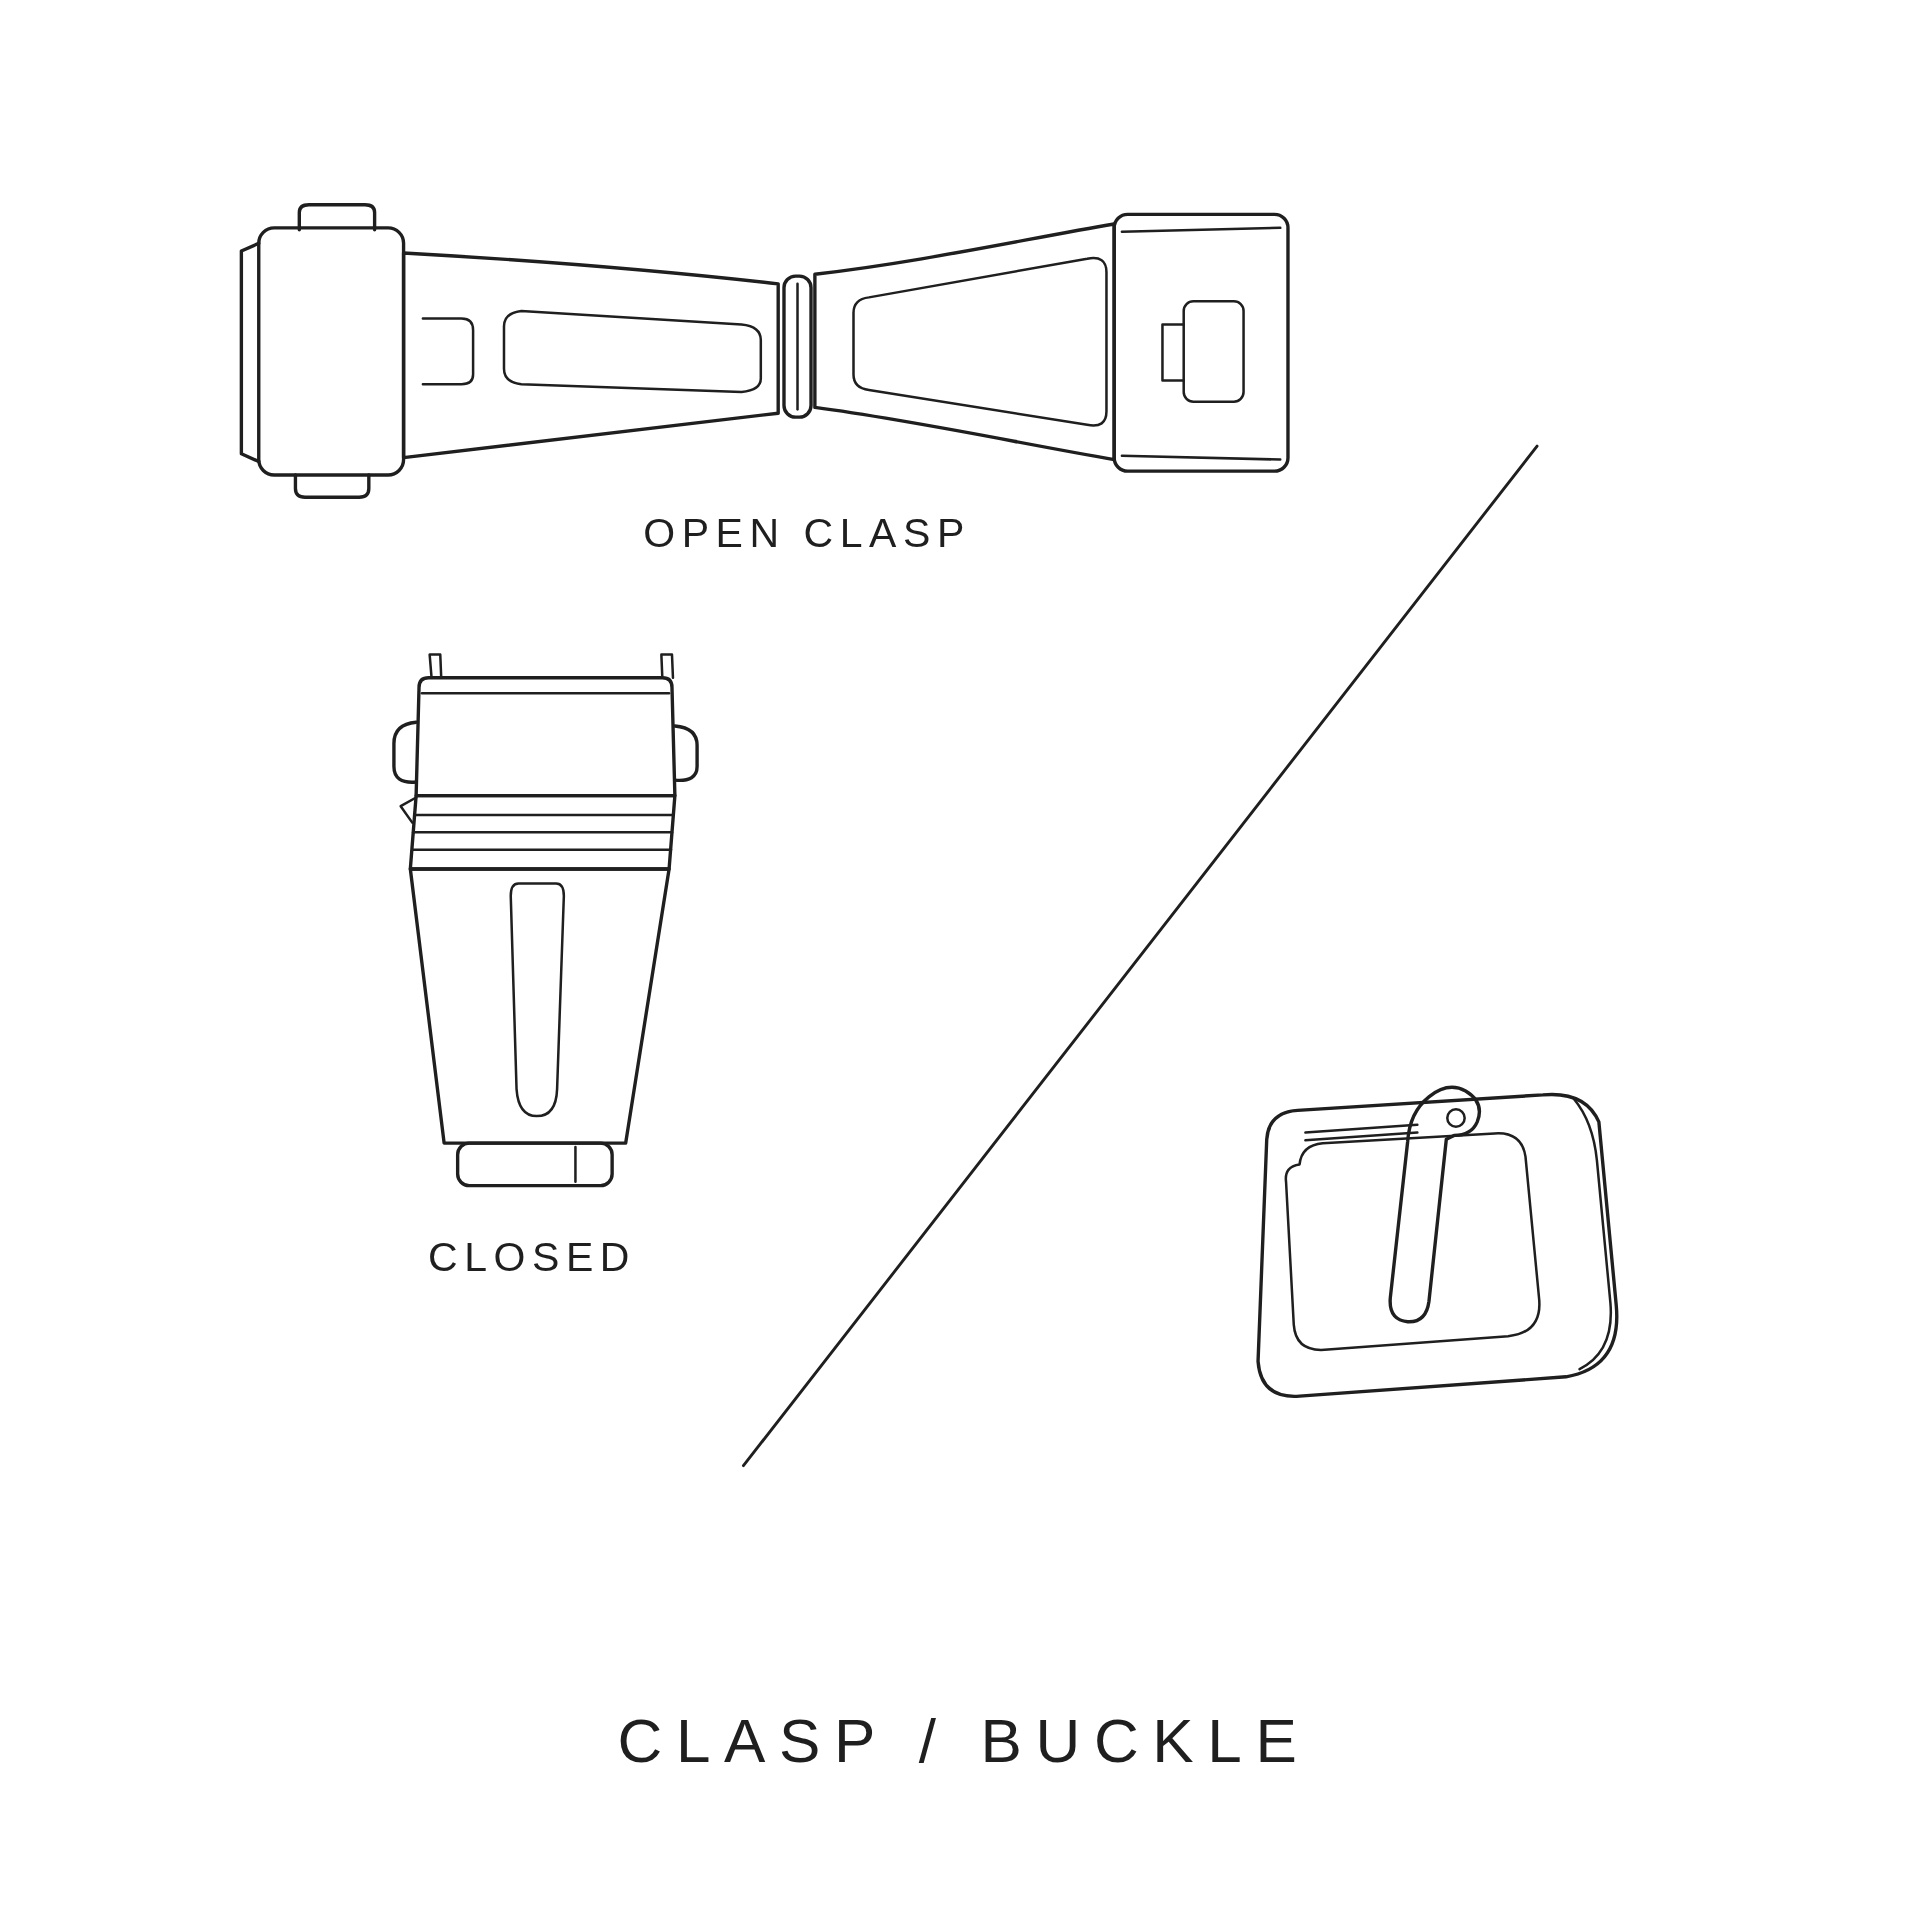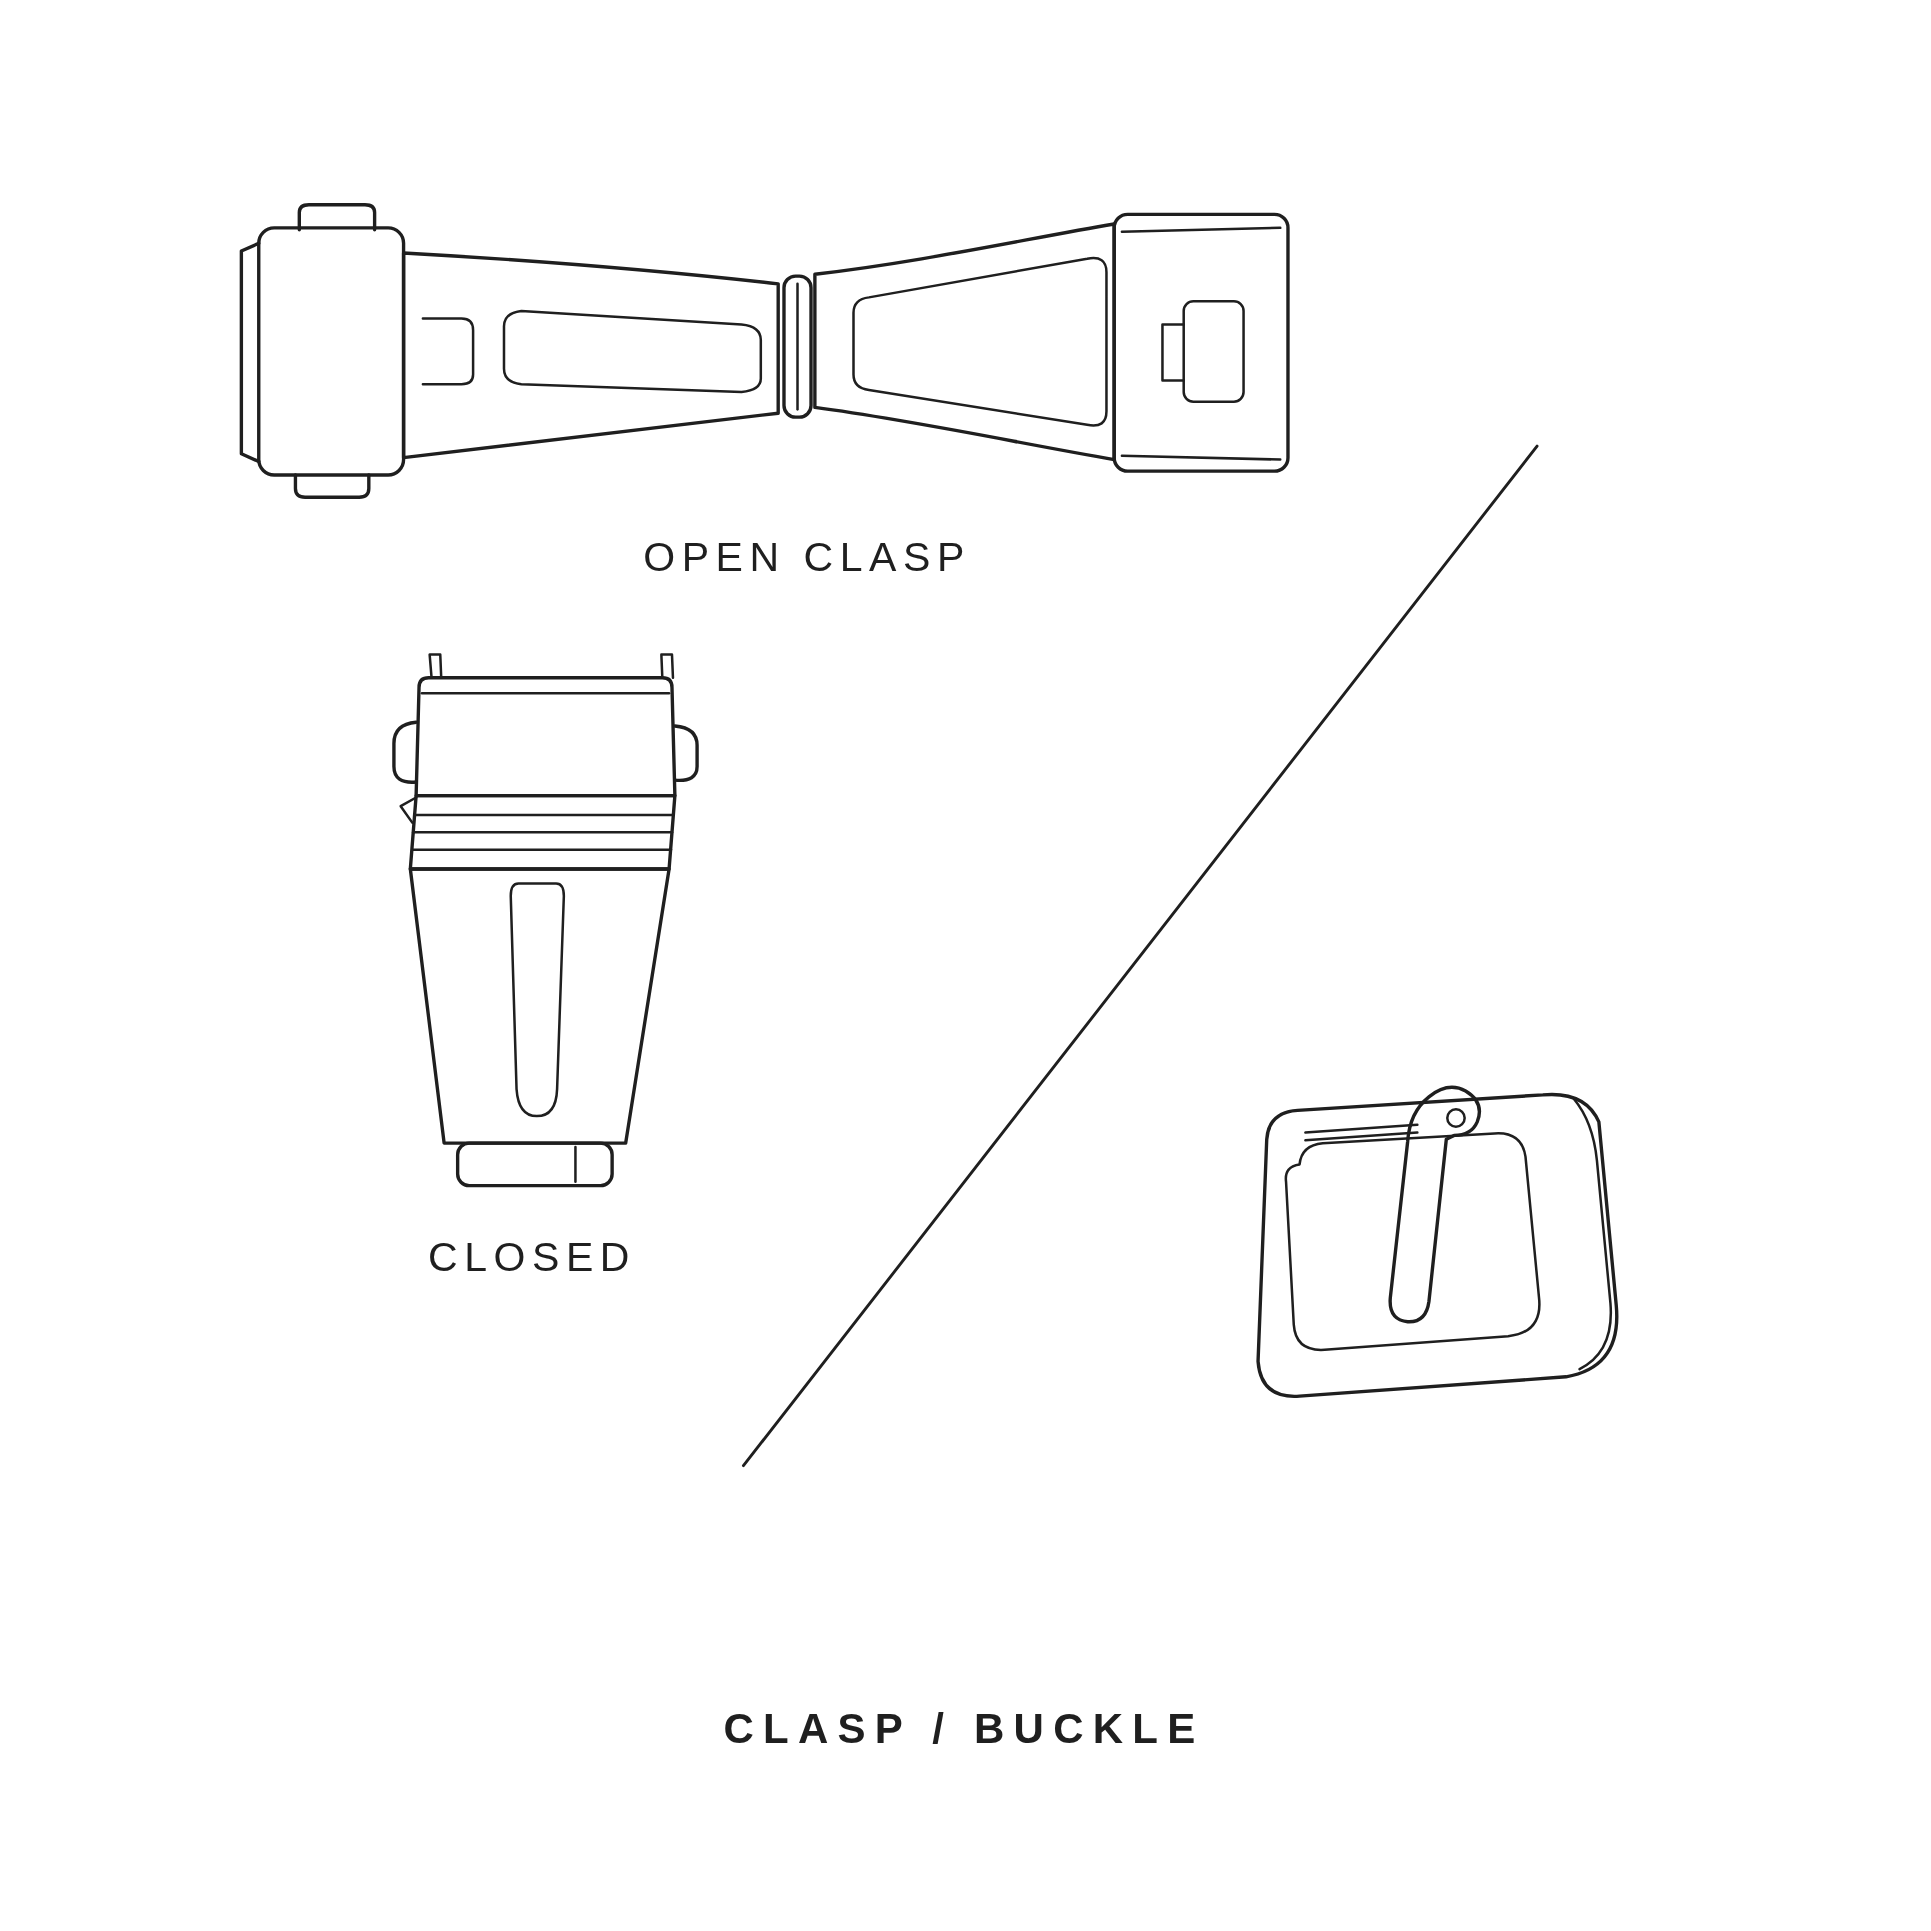--- a/index.html
+++ b/index.html
@@ -30,22 +30,22 @@
     color:var(--ink);
     font-size:41px;
     font-weight:400;
     letter-spacing:0.16em;
     white-space:nowrap;
   }
   .title{
     position:absolute;
     transform:translateX(-50%);
     color:var(--ink);
-    font-size:42px;
-    font-weight:700;
+    font-size:62px;
+    font-weight:400;
     letter-spacing:0.22em;
     white-space:nowrap;
   }
 </style>
 </head>
 <body>
 
 <div class="stage">
 
   <svg width="1931" height="1931" viewBox="0 0 2000 2000">
@@ -98,20 +98,20 @@
       <path d="M 1312,1180 Q 1314,1152 1344,1150 L 1598,1134 Q 1642,1130 1656,1162 L 1674,1352 Q 1680,1416 1622,1426 L 1346,1446 Q 1306,1449 1303,1410 Z"></path>
       <path class="thin" d="M 1346,1206 Q 1348,1186 1370,1184 L 1548,1174 Q 1576,1172 1580,1198 L 1594,1344 Q 1598,1380 1562,1384 L 1372,1398 Q 1342,1400 1340,1372 L 1332,1224 Q 1330,1208 1346,1206 Z"></path>
       <path class="thin" d="M 1630,1138 Q 1650,1162 1654,1202 L 1668,1350 Q 1672,1400 1636,1418"></path>
       <line class="thin" x1="1352" y1="1173" x2="1468" y2="1165"></line>
       <line class="thin" x1="1352" y1="1181" x2="1468" y2="1173"></line>
       <circle class="thin" cx="1508" cy="1158" r="9"></circle>
       <path d="M 1440,1344 L 1458,1182 Q 1460,1152 1480,1136 Q 1500,1120 1518,1130 Q 1538,1142 1530,1162 Q 1524,1176 1506,1176 L 1498,1180 L 1480,1348 Q 1477,1370 1458,1369 Q 1438,1367 1440,1344 Z"></path>
     </g>
   </svg>
 
-  <div class="label" style="left:807px; top:534px;">OPEN CLASP</div>
+  <div class="label" style="left:807px; top:510px;">OPEN CLASP</div>
 
   <div class="label" style="left:532px; top:1234px;text-align:center;">CLOSED</div>
 
   <div class="title" style="left:964px; top:1705px;">CLASP / BUCKLE</div>
 
 </div>
 
 
 </body></html>

